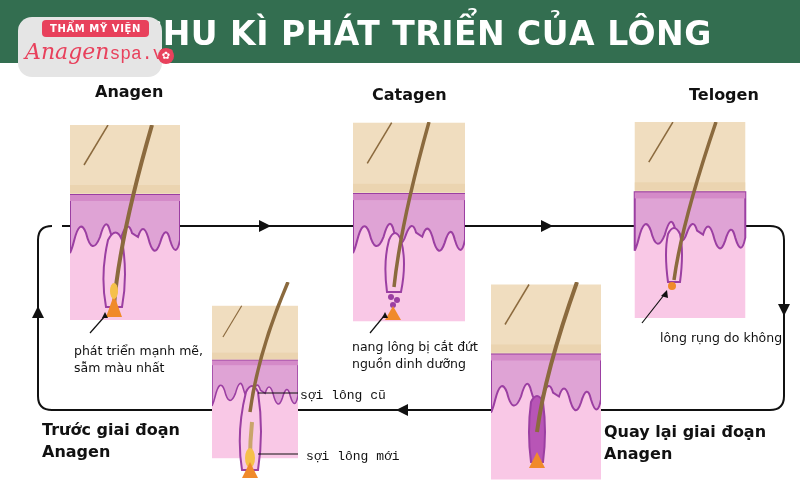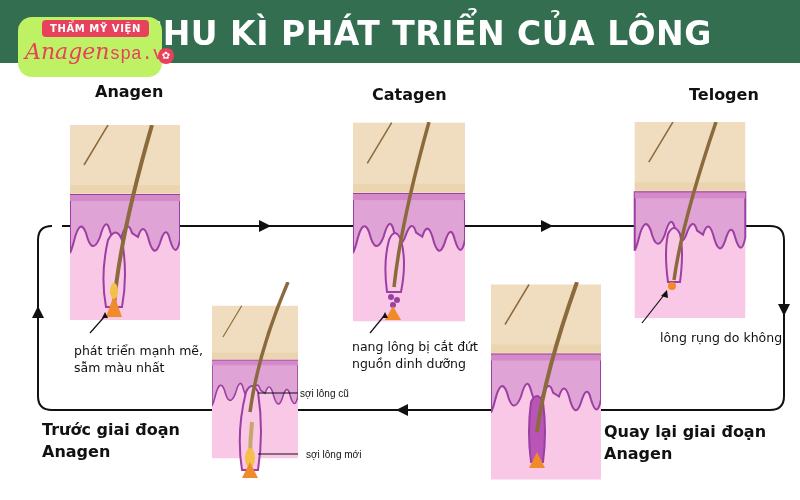--- a/index.html
+++ b/index.html
@@ -10,21 +10,21 @@
       position: absolute; left: 0; top: 0; width: 800px; height: 63px;
       background: #336e50;
     }
     .title {
       position: absolute; left: 138px; top: 14px;
       font-family: "DejaVu Sans", sans-serif; font-weight: bold;
       font-size: 33px; letter-spacing: 0.5px; color: #ffffff; white-space: nowrap;
     }
     .logo {
       position: absolute; left: 18px; top: 17px; width: 144px; height: 60px;
-      background: #bef264; border-radius: 14px;
+      background: #e5e5e5; border-radius: 14px;
     }
     .logo-tag {
       position: absolute; left: 24px; top: 3px; height: 17px; padding: 0 8px;
       background: #e8415c; color: #fff; border-radius: 4px;
       font-family: "DejaVu Sans", sans-serif; font-weight: bold; font-size: 10px;
       line-height: 17px; letter-spacing: 0.6px; white-space: nowrap;
     }
     .logo-brand {
       position: absolute; left: 7px; top: 22px; color: #e8415c;
       font-family: "DejaVu Serif", serif; font-style: italic; font-size: 22px; white-space: nowrap;
@@ -42,21 +42,21 @@
     }
     .desc {
       position: absolute; font-family: "DejaVu Sans", sans-serif; font-size: 12.5px;
       line-height: 17px; color: #111; white-space: nowrap;
     }
     .caption {
       position: absolute; font-family: "DejaVu Sans", sans-serif; font-weight: bold;
       font-size: 16px; line-height: 22px; color: #111; text-align: left; white-space: nowrap;
     }
     .small-label {
-      position: absolute; font-family: Liberation Sans, sans-serif; font-size: 10px; color: #111; white-space: nowrap;
+      position: absolute; font-family: Liberation Mono, monospace; font-size: 13px; color: #111; white-space: nowrap;
     }
     svg { position: absolute; left: 0; top: 0; }
     .panel { position: absolute; }
   </style>
 </head>
 <body>
 
 <div class="header">
   <div class="title">CHU KÌ PHÁT TRIỂN CỦA LÔNG</div>
 </div>

